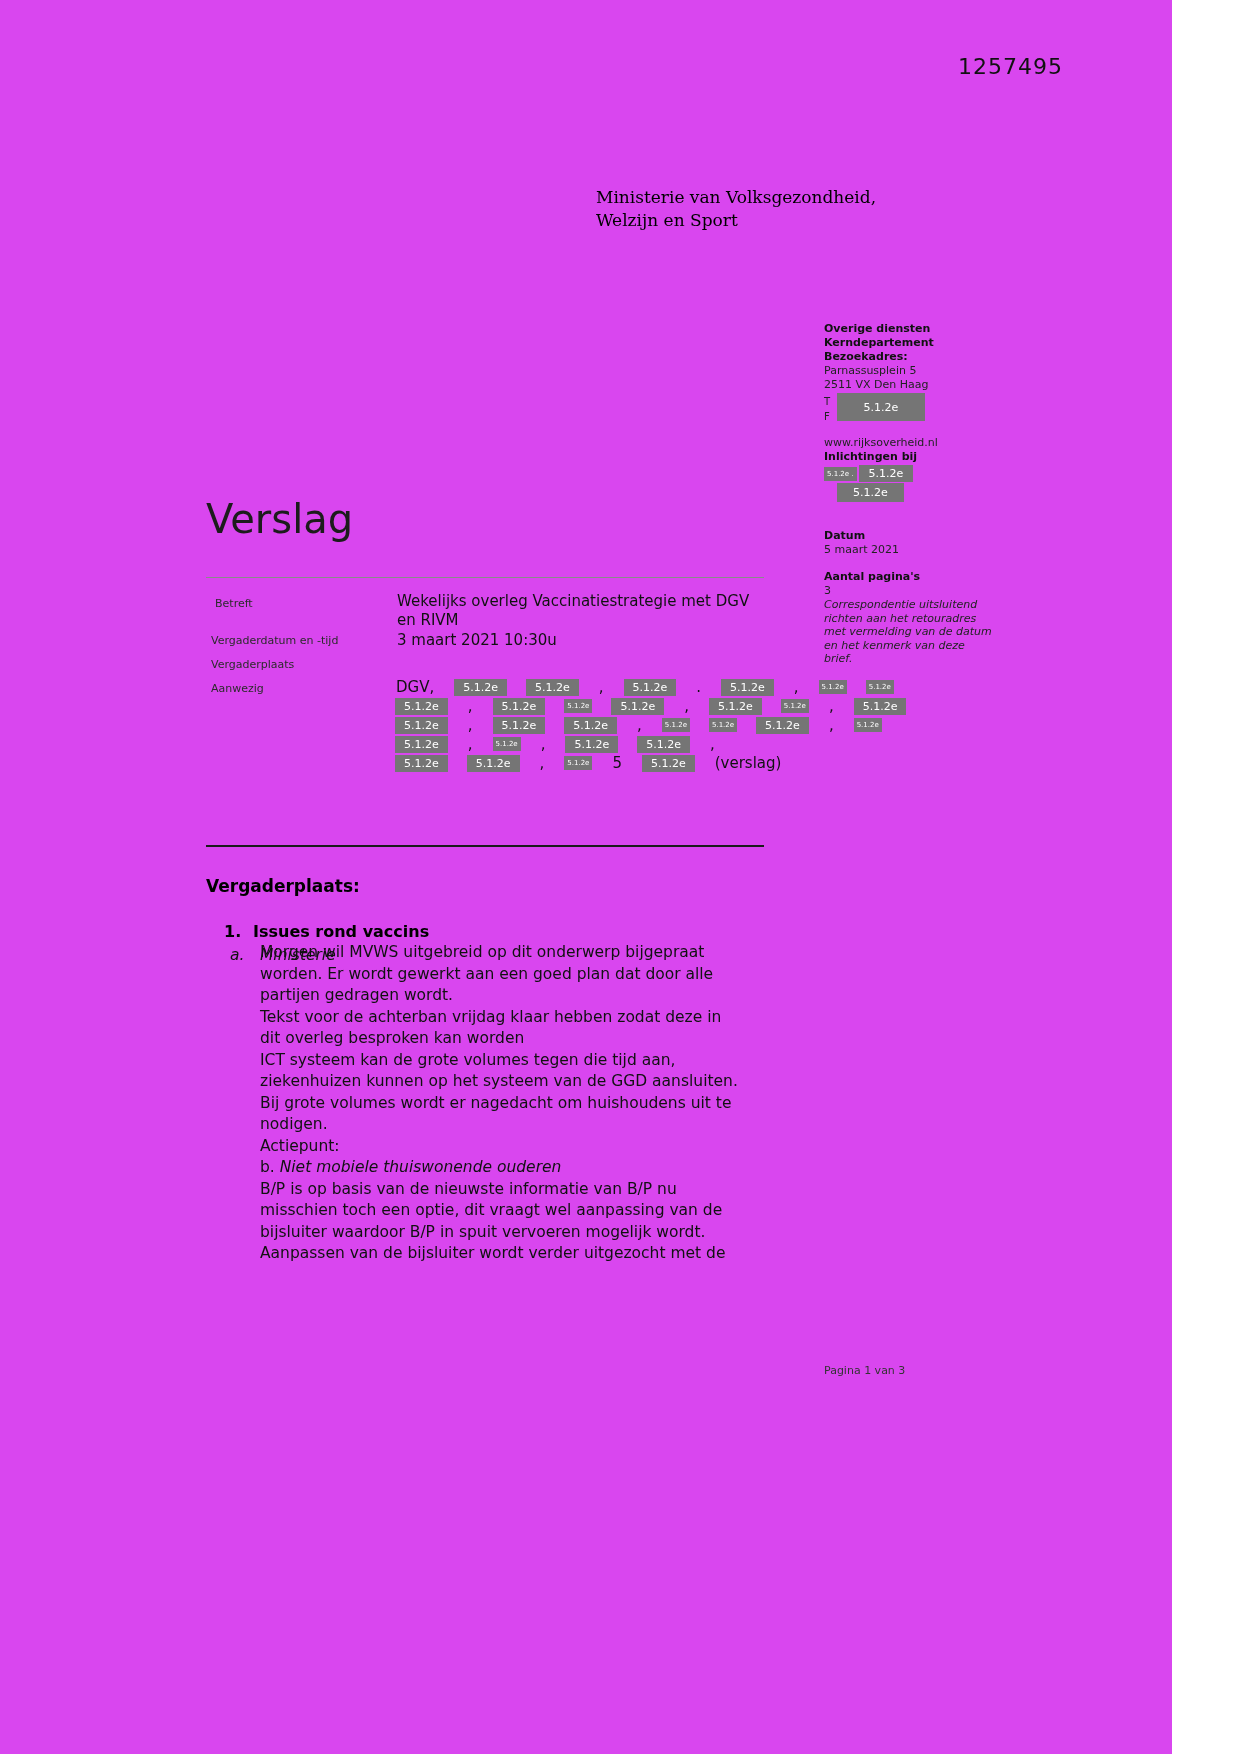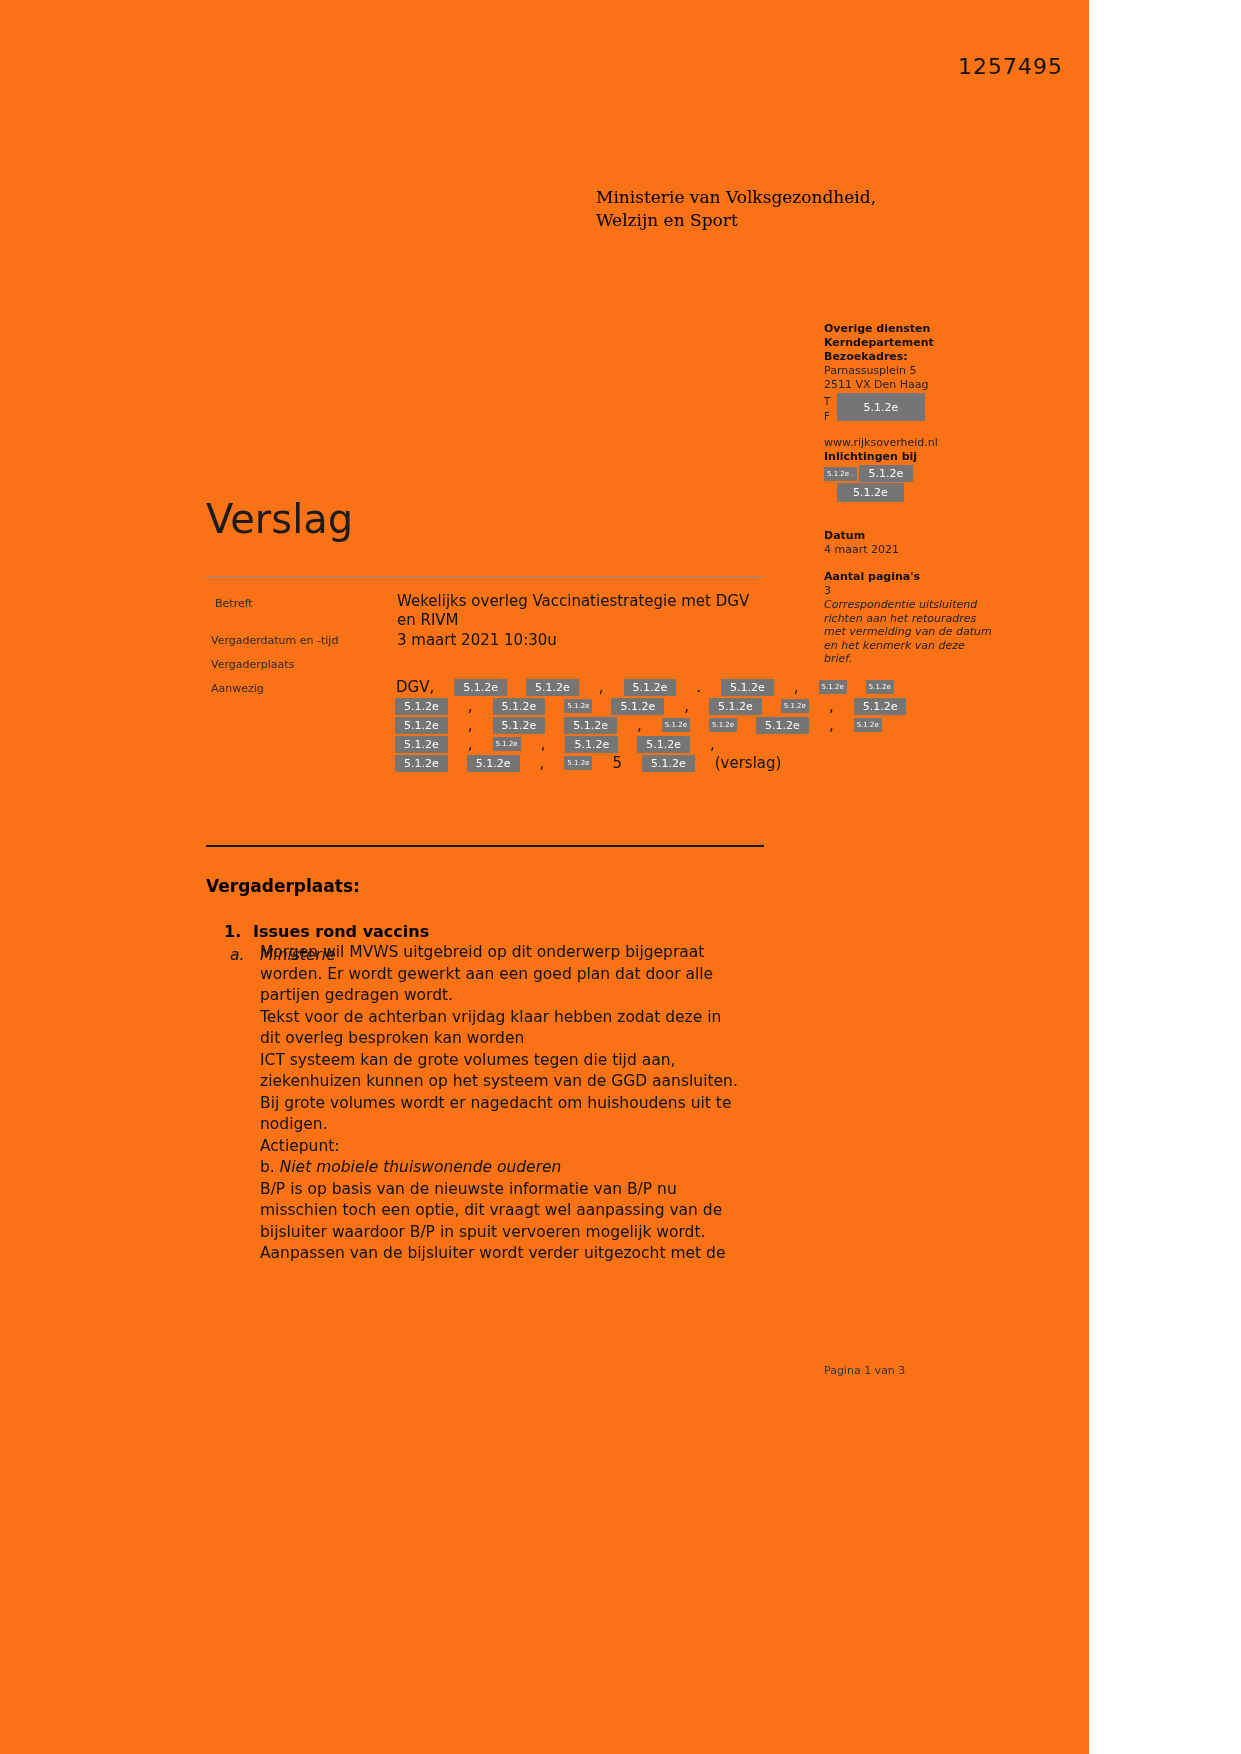--- a/index.html
+++ b/index.html
@@ -1,20 +1,20 @@
 <!DOCTYPE html>
 <html><head>
 <meta charset="utf-8">
 <style>
   * { margin:0; padding:0; box-sizing:border-box; }
   html,body { background:#ffffff; }
   .page {
     position:relative;
-    width:1089px; height:1754px;
-    background:#f97316;
+    width:1172px; height:1754px;
+    background:#d946ef;
     font-family:"DejaVu Sans","Liberation Sans",sans-serif;
     color:#1a1a1a;
     overflow:hidden;
   }
   .abs { position:absolute; }
   .pre { white-space:pre-line; }
 
   .doc-number { left:958px; top:54px; font-size:22px; letter-spacing:1px; color:#111; }
 
   .ministry {
@@ -110,21 +110,21 @@
     <div class="sb-gap-s sb-bold">Inlichtingen bij</div>
     <div class="inl-row1">
       <span class="redact sm">5.1.2e .</span>
       <span class="redact inl-box1">5.1.2e</span>
     </div>
     <div class="inl-row2">
       <span class="redact inl-box2">5.1.2e</span>
     </div>
 
     <div class="sb-gap-l sb-bold">Datum</div>
-    <div>4 maart 2021</div>
+    <div>5 maart 2021</div>
 
     <div class="sb-gap-m sb-bold">Aantal pagina's</div>
     <div>3</div>
 
     <div class="sb-gap-s note pre">Correspondentie uitsluitend
 richten aan het retouradres
 met vermelding van de datum
 en het kenmerk van deze
 brief.</div>
   </aside>

